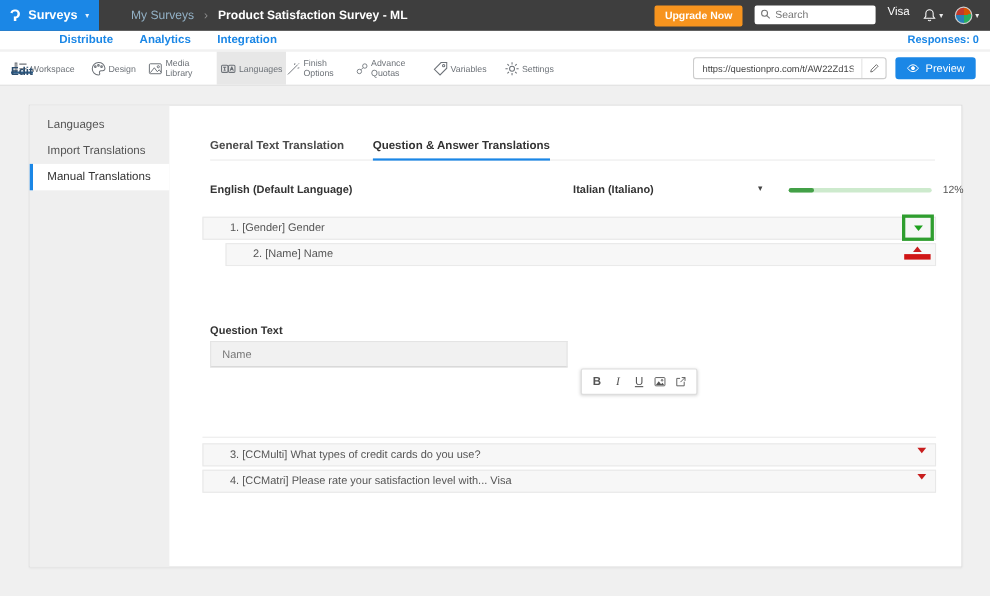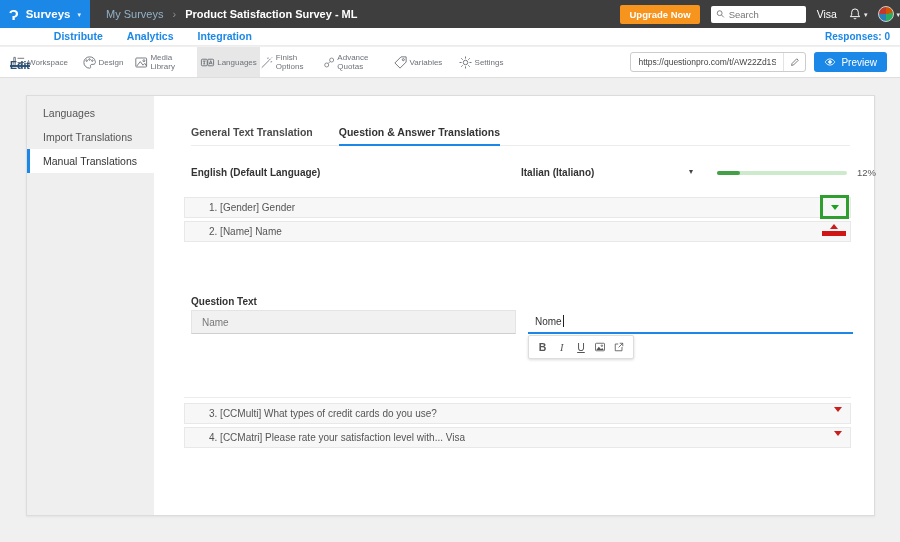--- a/index.html
+++ b/index.html
@@ -5,27 +5,27 @@
   * { margin:0; padding:0; box-sizing:border-box; }
   html,body { width:900px; height:542px; overflow:hidden; }
   body { font-family:"Liberation Sans", sans-serif; background:#f0f0f0; position:relative; color:#333; }
 
   
   .top-header { position:absolute; top:0; left:0; width:900px; height:28px; background:#3e3e3e; display:flex; align-items:center; color:#fff; z-index:10; }
   .logo-box { width:90px; height:28px; background:#1b87e6; display:flex; align-items:center; padding:0 9px; gap:7px; cursor:pointer; }
   .logo-glyph { font-weight:bold; font-size:15px; line-height:1; }
   .logo-menu-label { font-size:11.5px; font-weight:bold; }
   .caret-sm { font-size:7px; line-height:1; opacity:.9; }
-  .breadcrumb { display:flex; align-items:center; gap:9px; margin-left:16px; font-size:11px; }
+  .breadcrumb { display:flex; align-items:center; gap:9px; margin-left:29px; font-size:11px; }
   .bc-parent { color:#93b1c6; cursor:pointer; }
   .bc-sep { color:#8d8d8d; font-size:11px; }
   .bc-title { color:#fff; font-weight:bold; }
-  .header-right { margin-left:auto; display:flex; align-items:center; gap:11px; }
+  .header-right { margin-left:auto; display:flex; gap:11px; padding-right:10px; }
   .upgrade-btn { background:#f7941e; color:#fff; border:none; font-family:inherit; font-size:9.5px; font-weight:bold; padding:4px 9px; border-radius:2px; cursor:pointer; }
-  .search-box { display:flex; align-items:center; gap:4px; background:#fff; border-radius:2px; height:17px; width:95px; padding:0 5px; }
+  .search-box { display:flex; align-items:center; gap:4px; background:#fff; border-radius:2px; height:17px; width:110px; padding:0 5px; }
   .search-box input { border:none; outline:none; width:72px; font-size:9.5px; font-family:inherit; color:#444; background:transparent; }
   .help-link { font-size:10.5px; cursor:pointer; }
   .icon-wrap { display:flex; align-items:center; gap:2px; cursor:pointer; }
   .avatar { width:16px; height:16px; border-radius:50%; border:1px solid #cfcfcf; background:conic-gradient(#d35400 0 22%, #27ae60 22% 50%, #2980b9 50% 75%, #c0392b 75% 100%); }
 
   
   .nav-bar { position:absolute; top:28px; left:0; width:900px; height:18px; background:#fff; display:flex; align-items:stretch; padding:0 10px; border-bottom:1px solid #ececec; z-index:9; }
   .nav-item { font-size:10.5px; font-weight:bold; color:#1b87e6; display:flex; align-items:center; margin-right:24px; cursor:pointer; border-bottom:2px solid transparent; padding-top:1px; }
   .nav-item.active { color:#2d4e6e; border-bottom-color:#2d5f8b;margin-top:36px; }
   .responses { margin-left:auto; display:flex; align-items:center; font-size:10px; font-weight:bold; color:#1b87e6; }
@@ -56,21 +56,21 @@
   .src-lang { position:absolute; left:0; top:3px; font-size:10px; font-weight:bold; color:#333; }
   .tgt-lang { position:absolute; left:330px; top:3px; font-size:10px; font-weight:bold; color:#333; cursor:pointer; }
   .tgt-caret { position:absolute; left:498px; top:3px; font-size:8px; color:#444; cursor:pointer; }
   .progress-track { position:absolute; left:526px; top:7px; width:130px; height:4px; border-radius:2px; background:#cdeacd; }
   .progress-fill { height:4px; width:18%; border-radius:2px; background:#43a047; }
   .progress-pct { position:absolute; left:666px; top:3px; font-size:9.5px; color:#555; }
 
   .q-area { position:absolute; left:30px; right:23px; top:101px; }
   .q-row { position:absolute; left:0; right:0; height:21px; background:#f7f7f7; border:1px solid #e8e8e8; display:flex; align-items:center; padding-left:24px; font-size:10px; color:#555; cursor:pointer; }
   .row-1 { top:0; }
-  .row-2 { top:24px; }
+  .row-2 { top:24px;margin-left:21px; }
   .row-3 { top:206px; }
   .row-4 { top:230px; }
   .tri { width:0; height:0; border-left:4px solid transparent; border-right:4px solid transparent; }
   .tri-down-red { border-top:5px solid #c81e1e; }
   .tri-up-red { border-bottom:5px solid #c81e1e; }
   .tri-down-green { border-top:5px solid #1fa11f; }
   .row-caret { position:absolute; right:8px; top:8px; cursor:pointer; }
   .green-box { position:absolute; right:1px; top:-3px; width:29px; height:24px; border:3px solid #2f9e2f; display:flex; align-items:center; justify-content:center; background:transparent; }
   .expand-indicator { position:absolute; right:4px; top:2px; width:24px; display:flex; flex-direction:column; align-items:center; gap:2px; cursor:pointer; }
   .red-bar { width:24px; height:5px; background:#d01515; }
@@ -259,24 +259,20 @@
         <span class="expand-indicator">
           <span class="tri tri-up-red"></span>
           <span class="red-bar"></span>
         </span>
       </div>
 
       <div class="expanded">
         <span class="field-label">Question Text</span>
         <div class="src-input">
           <span>Name</span>
-        </div>
-        <div class="tr-input">
-          <span>Nome</span>
-          <span class="cursor-bar"></span>
         </div>
         <div class="fmt-toolbar">
           <span class="fmt-btn fmt-bold">B</span>
           <span class="fmt-btn fmt-italic">I</span>
           <span class="fmt-btn fmt-underline">U</span>
           <span class="fmt-btn">
             <svg width="12" height="12" viewBox="0 0 16 16">
                 <rect x="2" y="3" width="12" height="10" rx="1"></rect>
                 <circle cx="10.5" cy="6.3" r="1"></circle>
                 <path d="M3 12l3.5-4.5 2.8 3.6 1.7-1.7 2 2.6" style="fill:#555;stroke:none"></path>

